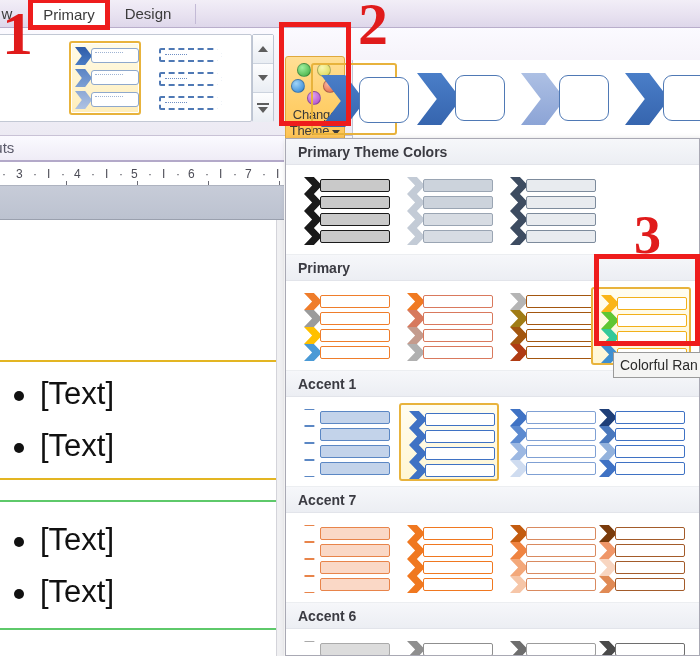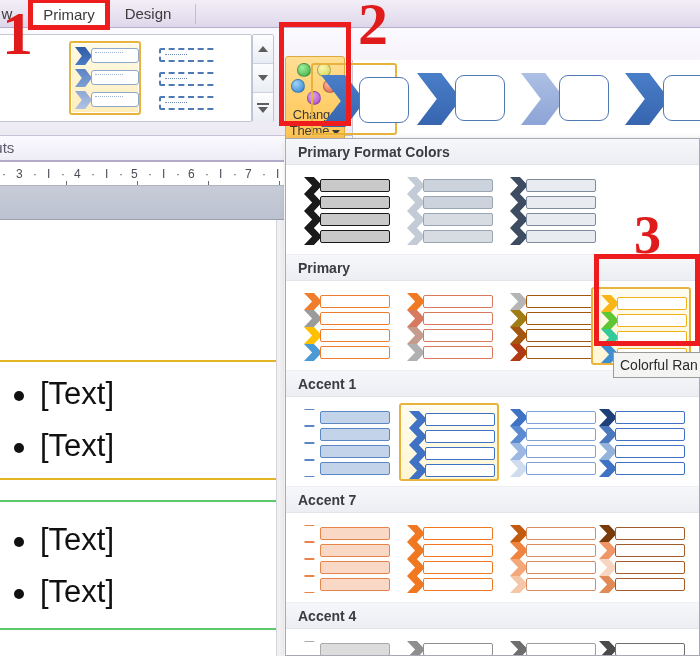--- a/index.html
+++ b/index.html
@@ -349,21 +349,21 @@
   <div class="sa-band" style="top:280px; height:130px">
     <div class="edge-t" style="top:0; background:#5ec96a"></div>
     <div class="bullet-row" style="top:22px"><span class="bullet-dot"></span><span>[Text]</span></div>
     <div class="bullet-row" style="top:74px"><span class="bullet-dot"></span><span>[Text]</span></div>
     <div class="edge-b" style="top:128px; background:#5ec96a"></div>
   </div>
 </div>
 <div id="canvas-scroll"></div>
 
 <div id="color-dropdown">
-    <div class="grp-header">Primary Format Colors</div>
+    <div class="grp-header">Primary Theme Colors</div>
     <div class="grp-row">
       <div class="thumb" style="left: 10px;">
         <div class="t-row" style="top: 6px;">
           <div class="t-chev" style="background: rgb(26, 26, 26);"></div>
           <div class="t-box" style="background: rgb(201, 201, 201); border: 1px solid rgb(26, 26, 26);"></div>
         </div>
         <div class="t-row" style="top: 23px;">
           <div class="t-chev" style="background: rgb(26, 26, 26);"></div>
           <div class="t-box" style="background: rgb(201, 201, 201); border: 1px solid rgb(26, 26, 26);"></div>
         </div>
@@ -631,21 +631,21 @@
         <div class="t-row" style="top: 40px;">
           <div class="t-chev" style="background: rgb(248, 213, 192);"></div>
           <div class="t-box" style="background: rgb(255, 255, 255); border: 1px solid rgb(163, 91, 42);"></div>
         </div>
         <div class="t-row" style="top: 57px;">
           <div class="t-chev" style="background: rgb(224, 138, 85);"></div>
           <div class="t-box" style="background: rgb(255, 255, 255); border: 1px solid rgb(163, 91, 42);"></div>
         </div>
       </div>
     </div>
-    <div class="grp-header">Accent 4</div>
+    <div class="grp-header">Accent 6</div>
     <div class="grp-row">
       <div class="thumb" style="left: 10px;">
         <div class="t-row" style="top: 6px;">
           <div class="t-chev" style="background: rgb(255, 255, 255); box-shadow: rgb(170, 170, 170) 0px 0px 0px 1px inset;"></div>
           <div class="t-box" style="background: rgb(220, 220, 220); border: 1px solid rgb(170, 170, 170);"></div>
         </div>
       </div>
       <div class="thumb" style="left: 113px;">
         <div class="t-row" style="top: 6px;">
           <div class="t-chev" style="background: rgb(143, 143, 143);"></div>

